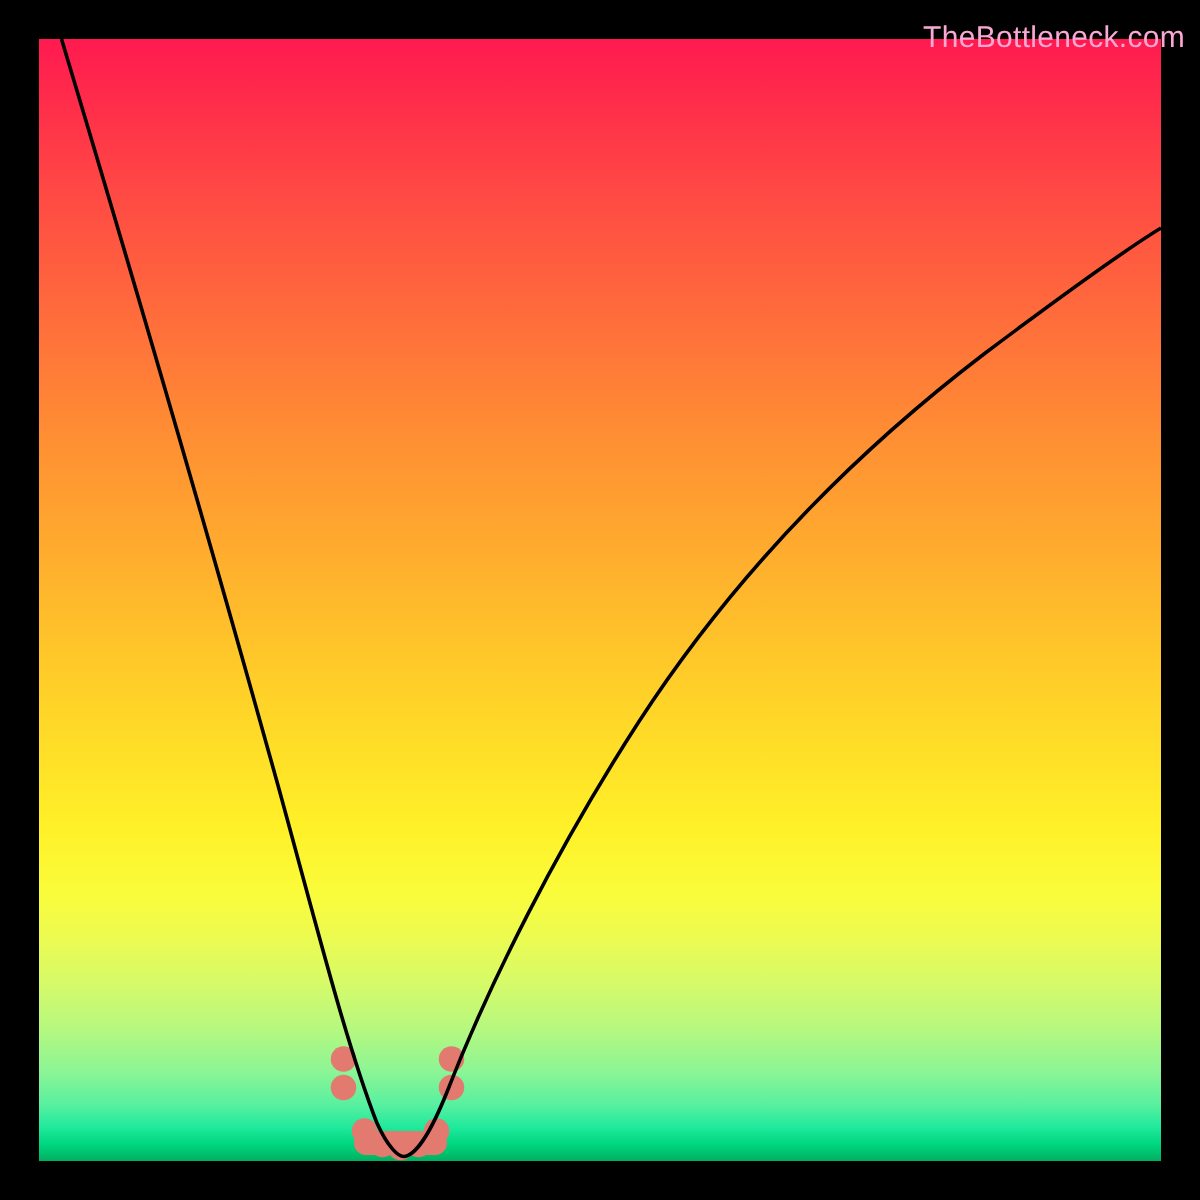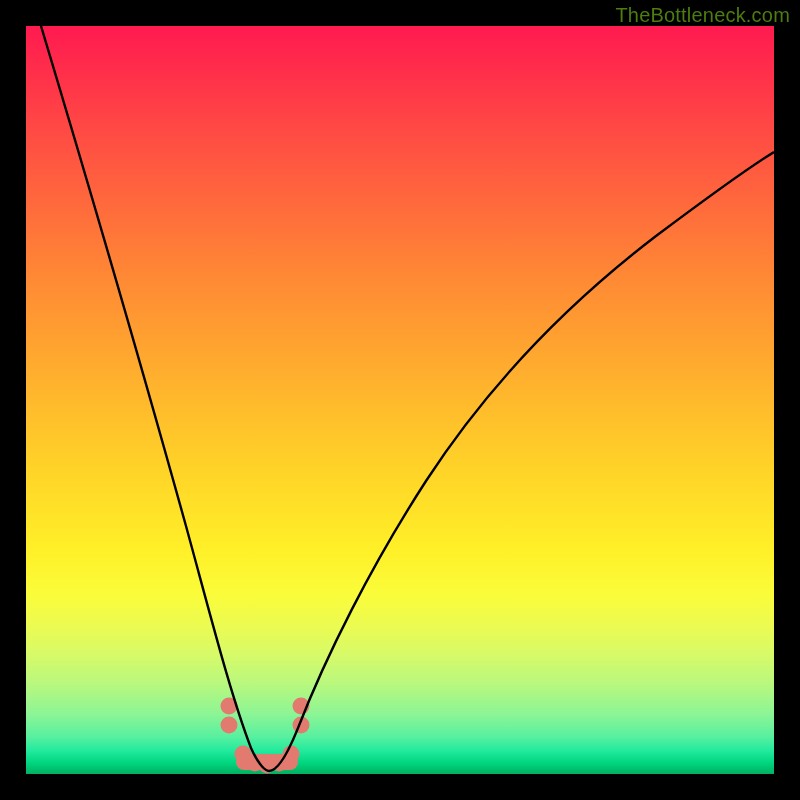--- a/index.html
+++ b/index.html
@@ -51,23 +51,23 @@
     );
   }
   .curve-svg {
     position: absolute;
     inset: 0;
     width: 748px;
     height: 748px;
   }
   .watermark {
     position: absolute;
-    top: 4px;
+    top: 14px;
     right: 10px;
-    color: #4d7c0f;
+    color: #f9a8d4;
     font-size: 20px;
     letter-spacing: 0.2px;
     font-weight: 500;
   }
 </style>
 </head>
 <body>
 
 <div class="frame">
   <div class="plot-area">

